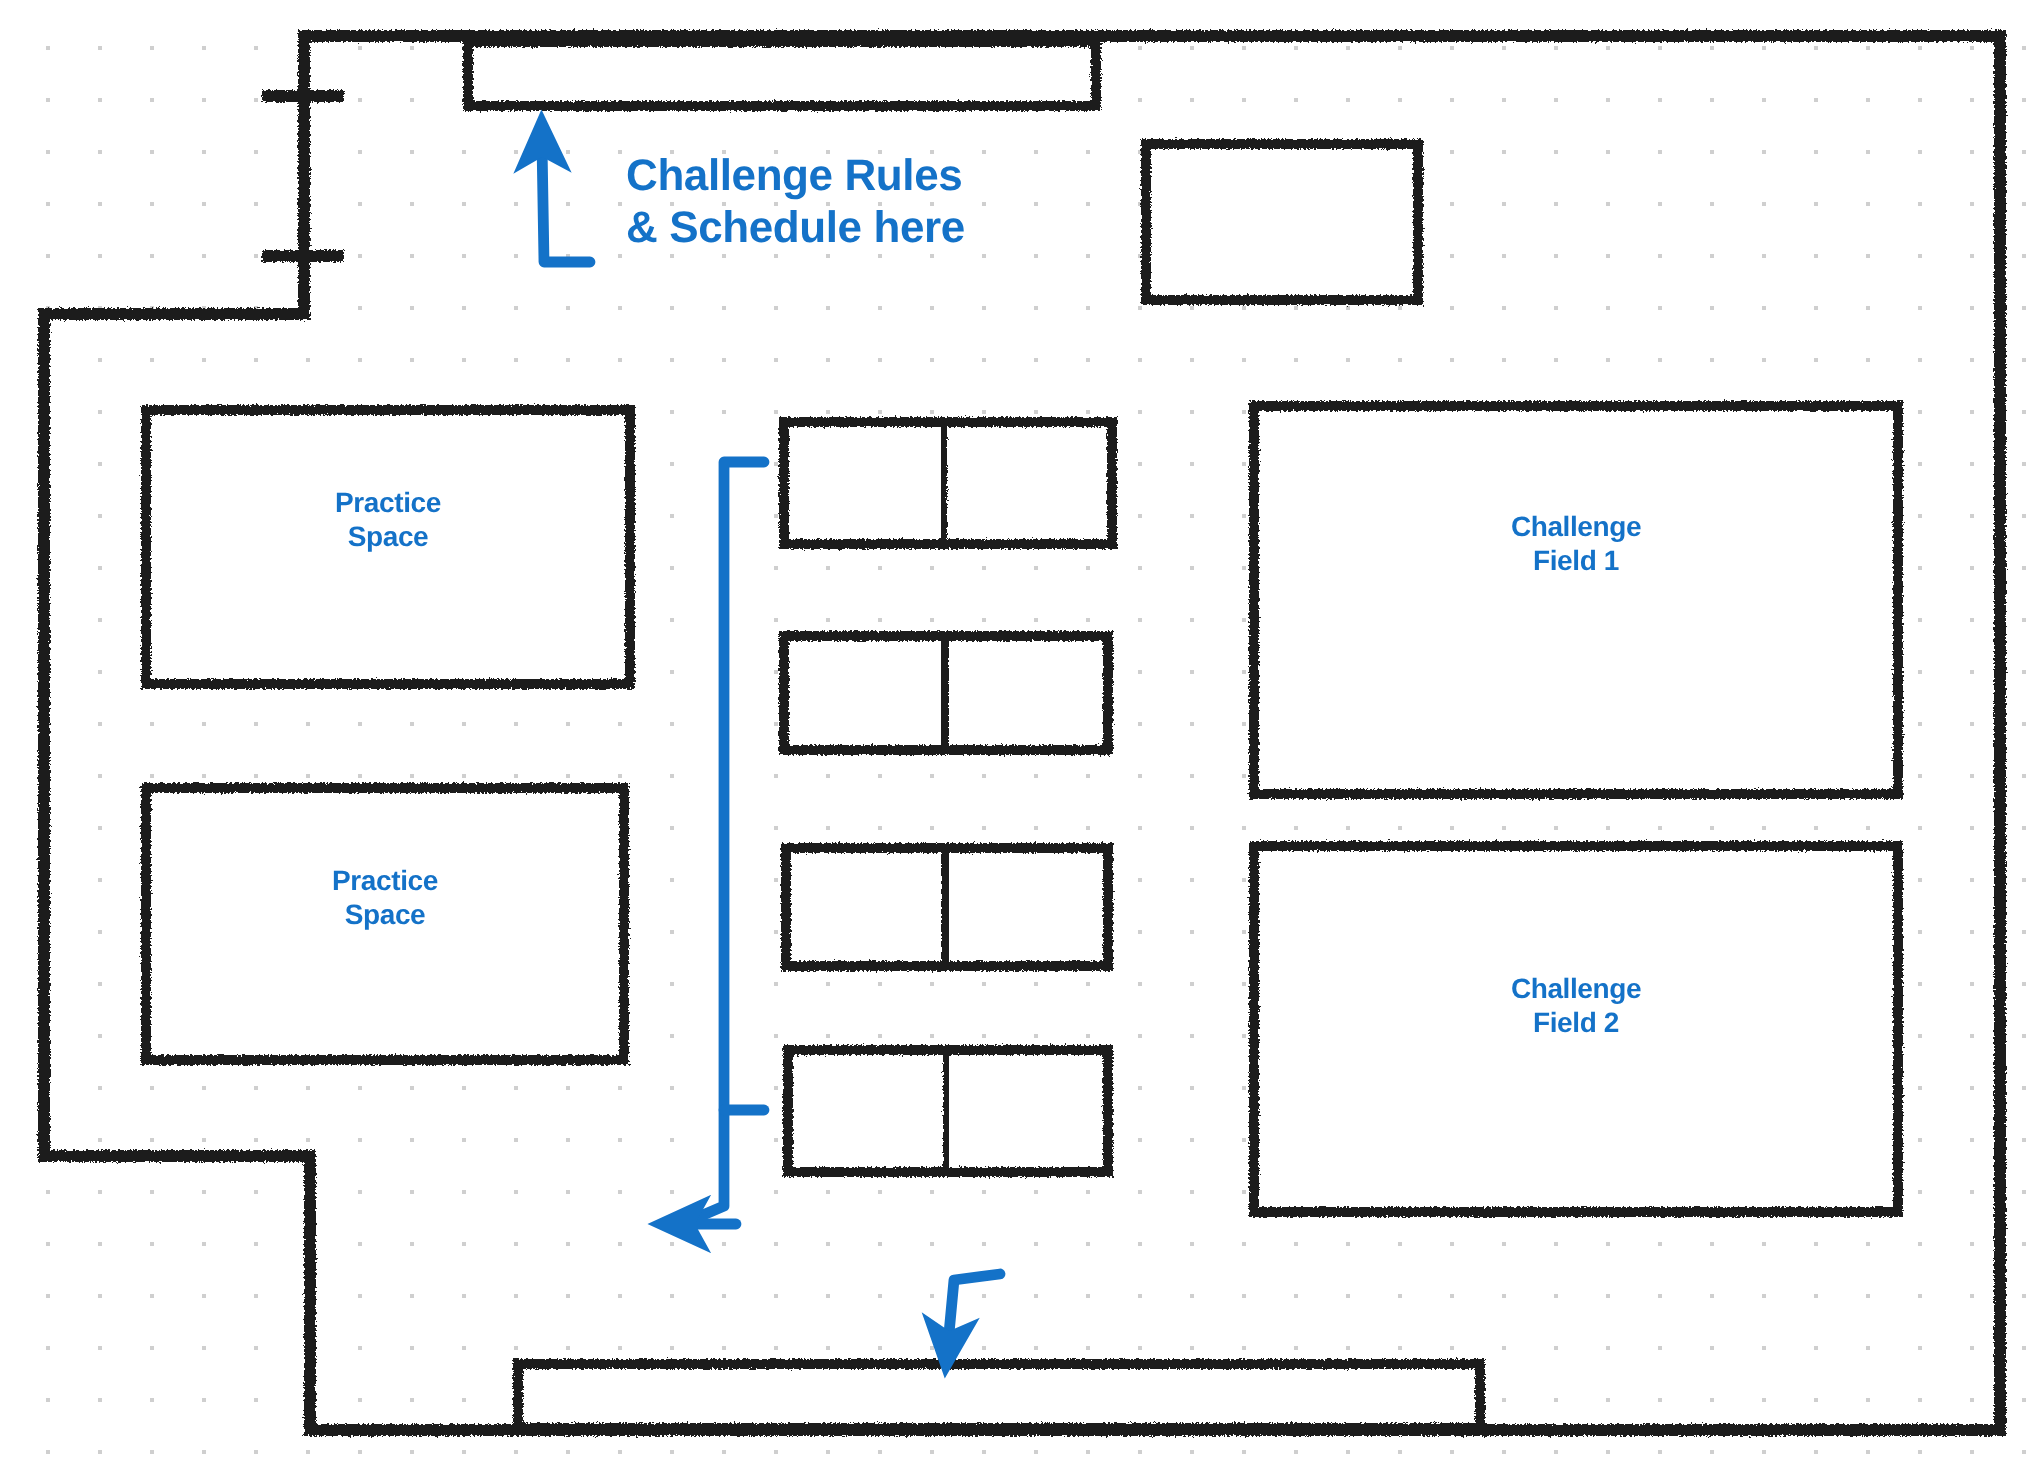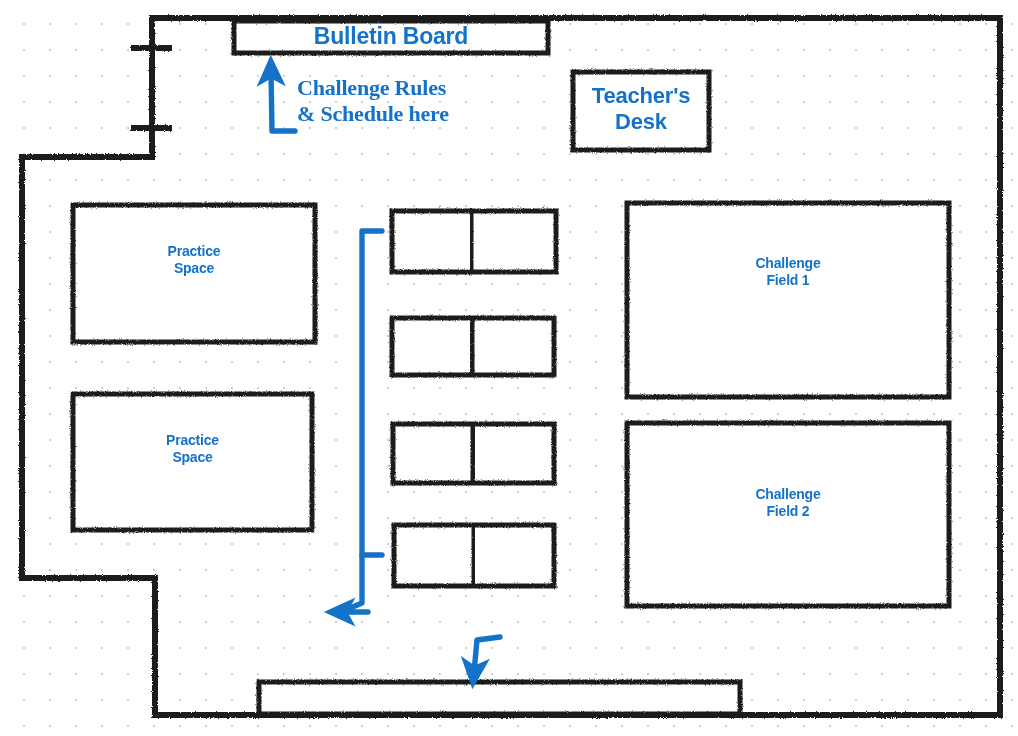--- a/index.html
+++ b/index.html
@@ -93,26 +93,23 @@
       <path d="M 295,131 L 272,131 L 271,72" marker-end="url(#arrowhead)"></path>
 
       <path d="M 382,231 L 362,231 L 362,603 L 341,612"></path>
       <line x1="362" y1="555" x2="382" y2="555"></line>
       <path d="M 368,612 L 341,612" marker-end="url(#arrowhead)"></path>
 
       <path d="M 500,637 L 477,640 L 474,672" marker-end="url(#arrowhead)"></path>
     </g>
   </svg>
 
-  <div class="label board-label" style="left:234px; top:23px; width:314px;">Bulletin Board</div>
 
-  <div class="label desk-label" style="left:573px; top:83px; width:136px;">Teacher's
-Desk</div>
 
-  <div class="label annot-label annot-left" style="left:297px; top:75px; width:230px;font-family:Liberation Serif, serif;">Challenge Rules
+  <div class="label annot-label annot-left" style="left:313px; top:75px; width:230px;">Challenge Rules
 &amp; Schedule here</div>
 
   <div class="label room-label" style="left:73px; top:243px; width:242px;">Practice
 Space</div>
 
   <div class="label room-label" style="left:73px; top:432px; width:239px;">Practice
 Space</div>
 
   <div class="label room-label" style="left:627px; top:255px; width:322px;">Challenge
 Field 1</div>

